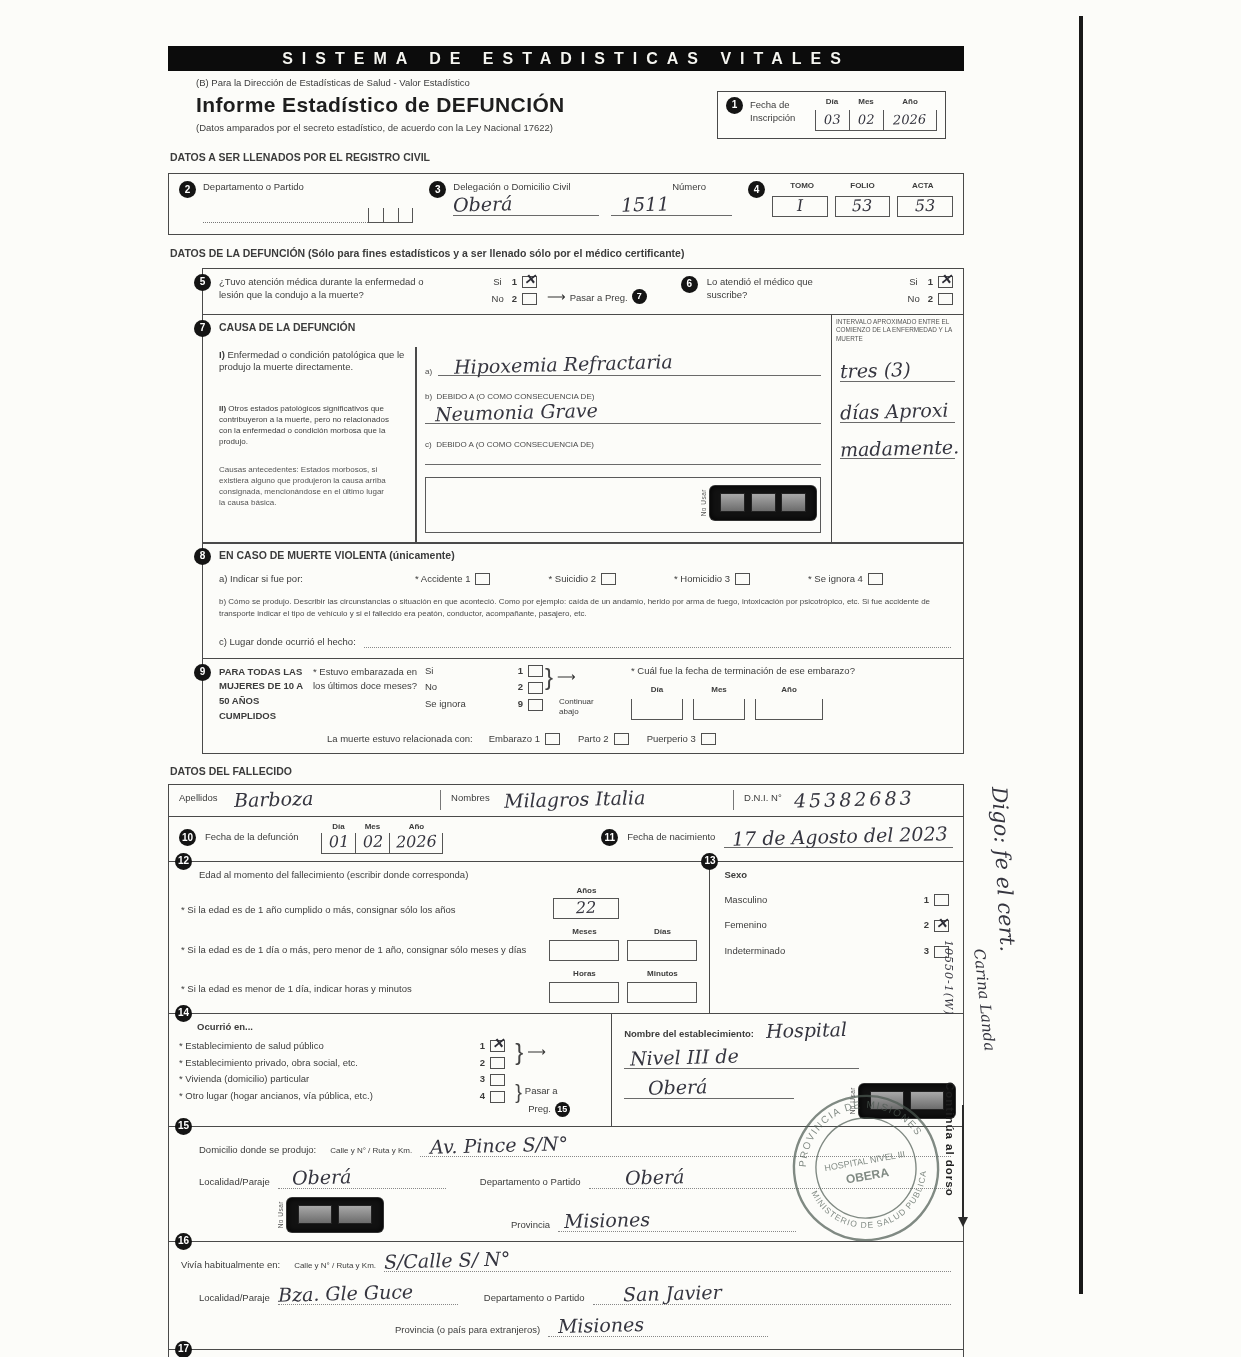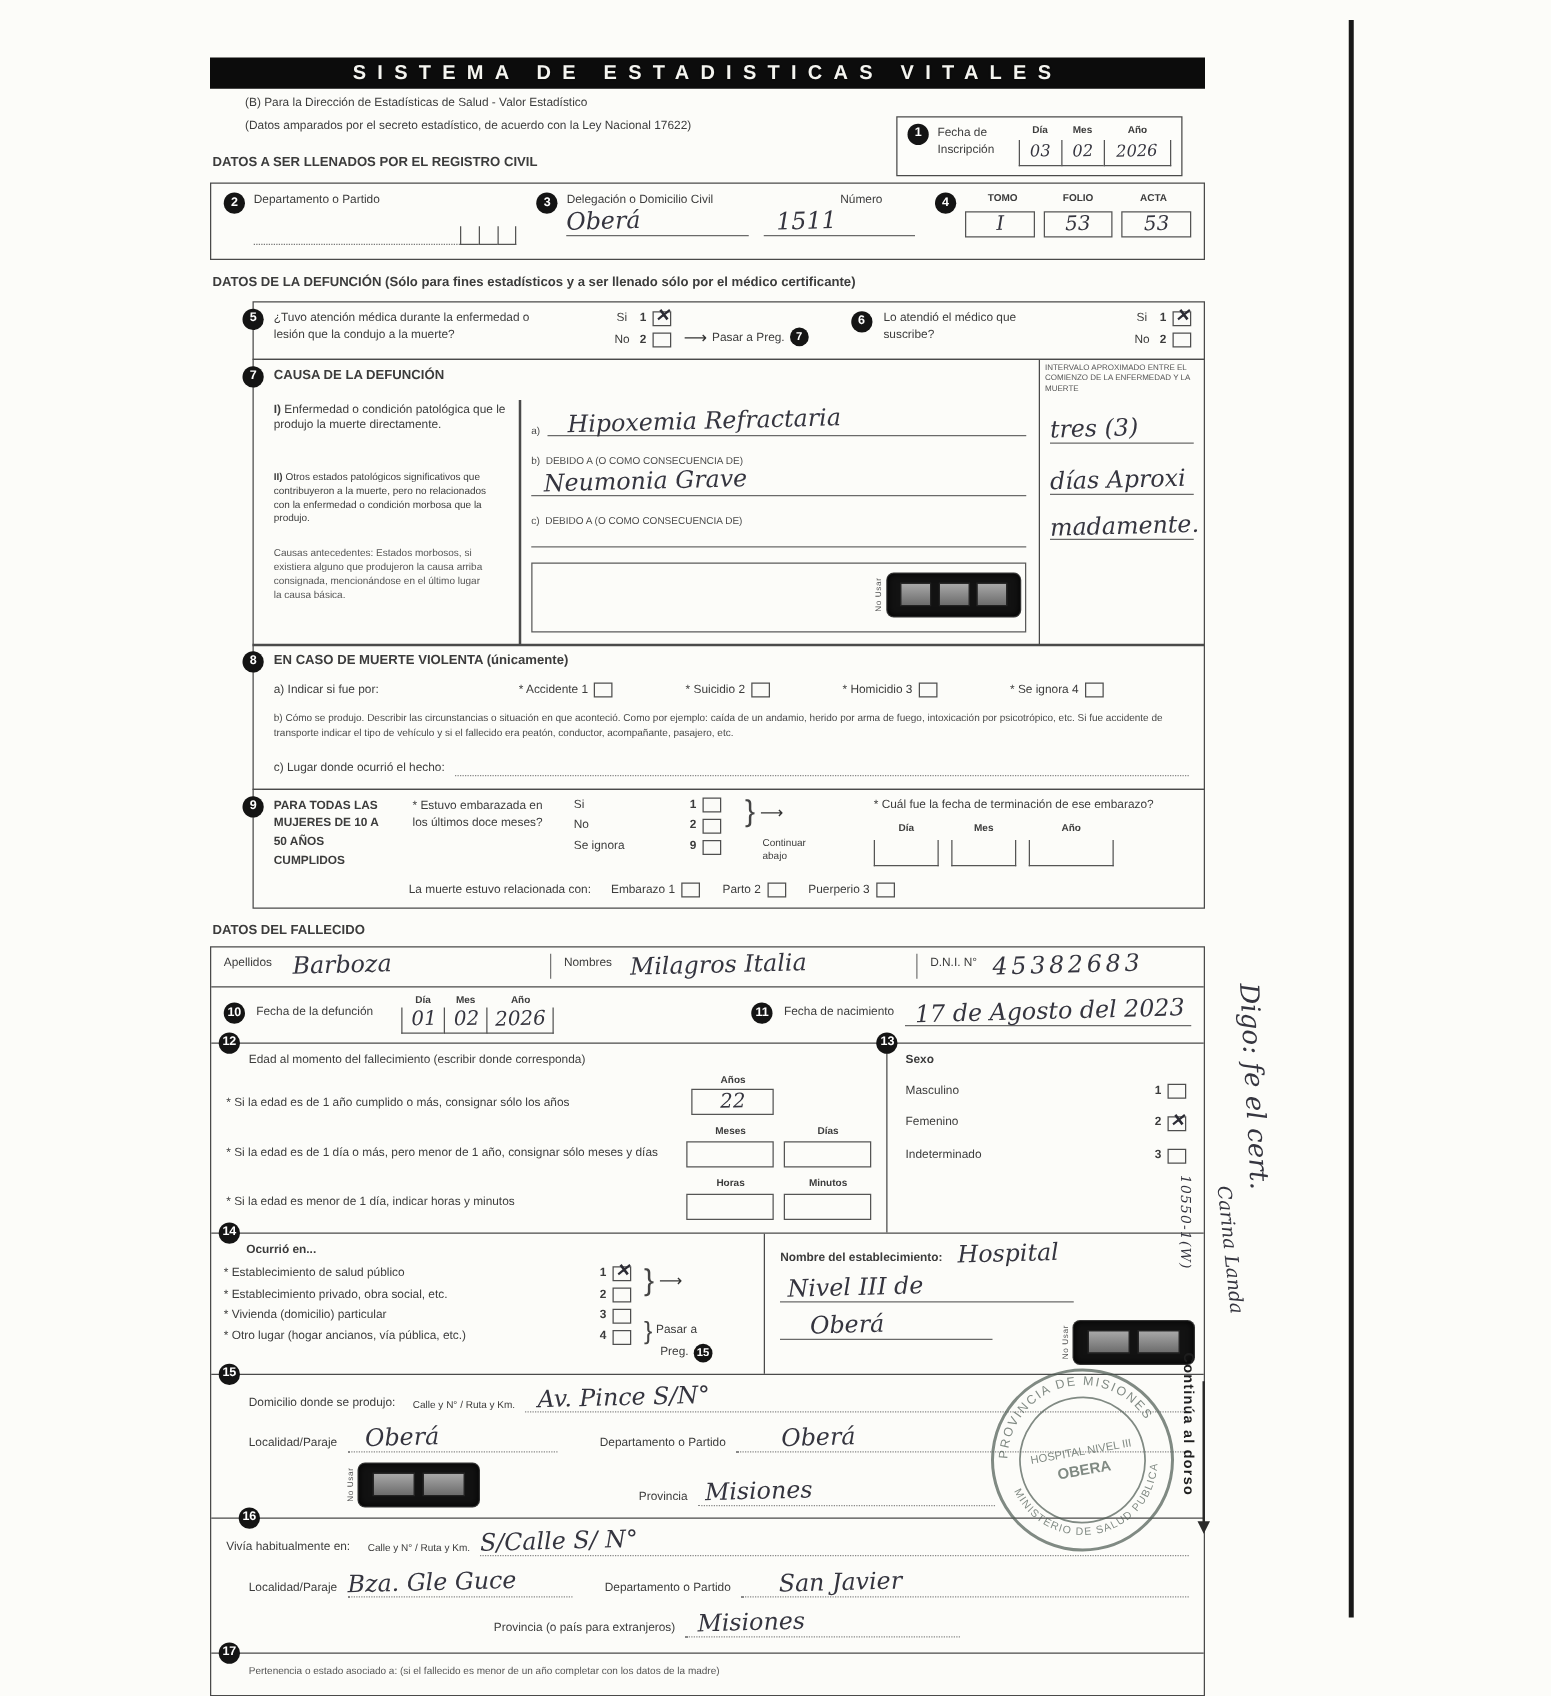--- a/index.html
+++ b/index.html
@@ -50,20 +50,21 @@
 
 <div class="page">
 
   <div class="form">
 
     <div class="banner">SISTEMA DE ESTADISTICAS VITALES</div>
 
     <div class="t9" style="margin:6px 0 0 28px">(B) Para la Dirección de Estadísticas de Salud - Valor Estadístico</div>
 
     <div style="position:relative">
+      <div class="b" style="font-size:21px;margin:3px 0 0 28px;color:#1e1e1e;letter-spacing:.4px">Informe Estadístico de DEFUNCIÓN</div>
       <div class="t9" style="margin:5px 0 0 28px;width:440px">(Datos amparados por el secreto estadístico, de acuerdo con la Ley Nacional 17622)</div>
       <div class="b t10" style="margin:16px 0 0 2px">DATOS A SER LLENADOS POR EL REGISTRO CIVIL</div>
 
       <div style="position:absolute;right:18px;top:-2px;border:1.5px solid #4a4a4a;padding:5px 8px 7px;display:flex;gap:7px;align-items:flex-start;background:#fdfdfa">
         <span class="cn">1</span>
         <span class="t9" style="width:58px;margin-top:2px">Fecha de Inscripción</span>
         <div>
           <div class="row t8 b" style="text-align:center">
             <span style="width:34px">Día</span>
             <span style="width:34px">Mes</span>
@@ -247,21 +248,21 @@
       </div>
       <div class="t8" style="margin-top:11px;line-height:1.5;color:#4a4a4a;padding-right:8px">b) Cómo se produjo. Describir las circunstancias o situación en que aconteció. Como por ejemplo: caída de un andamio, herido por arma de fuego, intoxicación por psicotrópico, etc. Si fue accidente de transporte indicar el tipo de vehículo y si el fallecido era peatón, conductor, acompañante, pasajero, etc.</div>
       <div class="row" style="margin-top:16px;align-items:flex-start">
         <span class="t9">c) Lugar donde ocurrió el hecho:</span>
         <div class="dotline" style="flex:1;margin-left:8px;height:12px"></div>
       </div>
     </div>
 
     <div class="sect" style="padding:6px 12px 8px 16px">
       <span class="cn abs">9</span>
-      <div class="row" style="gap:19px">
+      <div class="row" style="gap:2px">
         <div class="t9 b" style="width:92px;line-height:1.55">PARA TODAS LAS MUJERES DE 10 A 50 AÑOS CUMPLIDOS</div>
         <div class="t9" style="width:110px;line-height:1.55">* Estuvo embarazada en los últimos doce meses?</div>
         <div style="width:118px">
           <div class="row" style="justify-content:space-between;align-items:center">
               <span class="t9">Si</span>
               <span class="row" style="align-items:center">
                 <span class="t9 b">1</span>
                 <span class="cb"></span>
               </span>
             </div>
@@ -512,21 +513,21 @@
                 <i style="width:34px"></i>
                 <i style="width:34px"></i>
               </span>
           </div>
           <span class="t9" style="margin-left:128px">Provincia</span>
           <div class="dotline" style="width:238px;margin-left:8px"><span class="hw big" style="margin-left:6px">Misiones</span></div>
         </div>
       </div>
 
       <div class="frow" style="padding:9px 12px 12px">
-        <span class="cn" style="position:absolute;left:22px;top:-9px">16</span>
+        <span class="cn" style="position:absolute;left:6px;top:-9px">16</span>
         <div class="row" style="align-items:flex-end;">
           <span class="t9">Vivía habitualmente en:</span>
           <span class="t8" style="margin-left:14px">Calle y N° / Ruta y Km.</span>
           <div class="dotline" style="flex:1;margin-left:8px"><span class="hw big">S/Calle S/ N°</span></div>
         </div>
         <div class="row" style="margin-top:12px;align-items:flex-end">
           <span class="t9" style="margin-left:18px">Localidad/Paraje</span>
           <div class="dotline" style="width:180px;margin-left:8px"><span class="hw big">Bza. Gle Guce</span></div>
           <span class="t9" style="margin-left:26px">Departamento o Partido</span>
           <div class="dotline" style="flex:1;margin-left:8px"><span class="hw big" style="margin-left:30px">San Javier</span></div>

